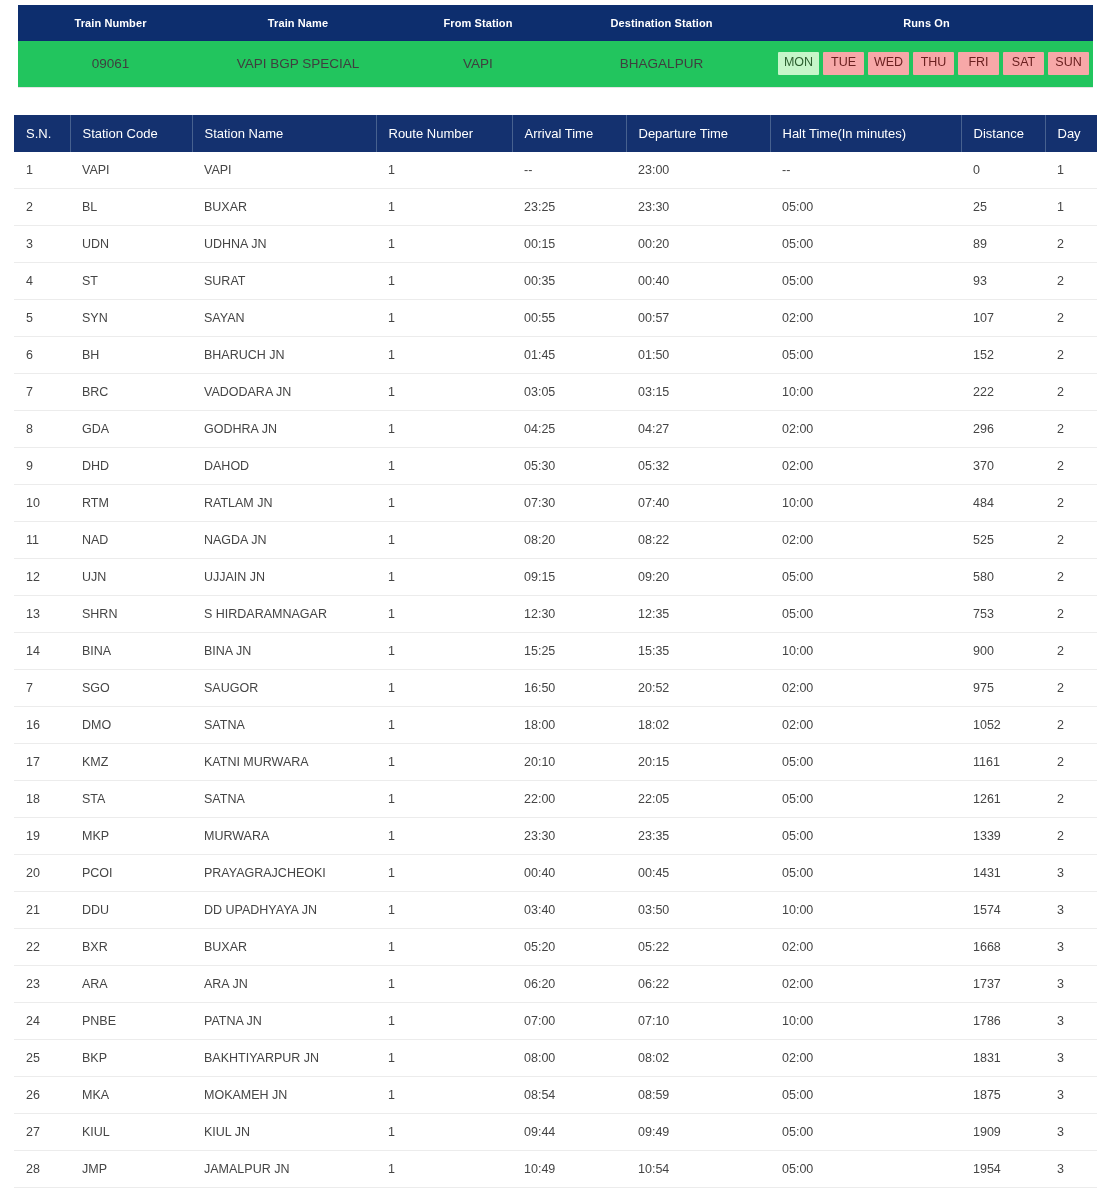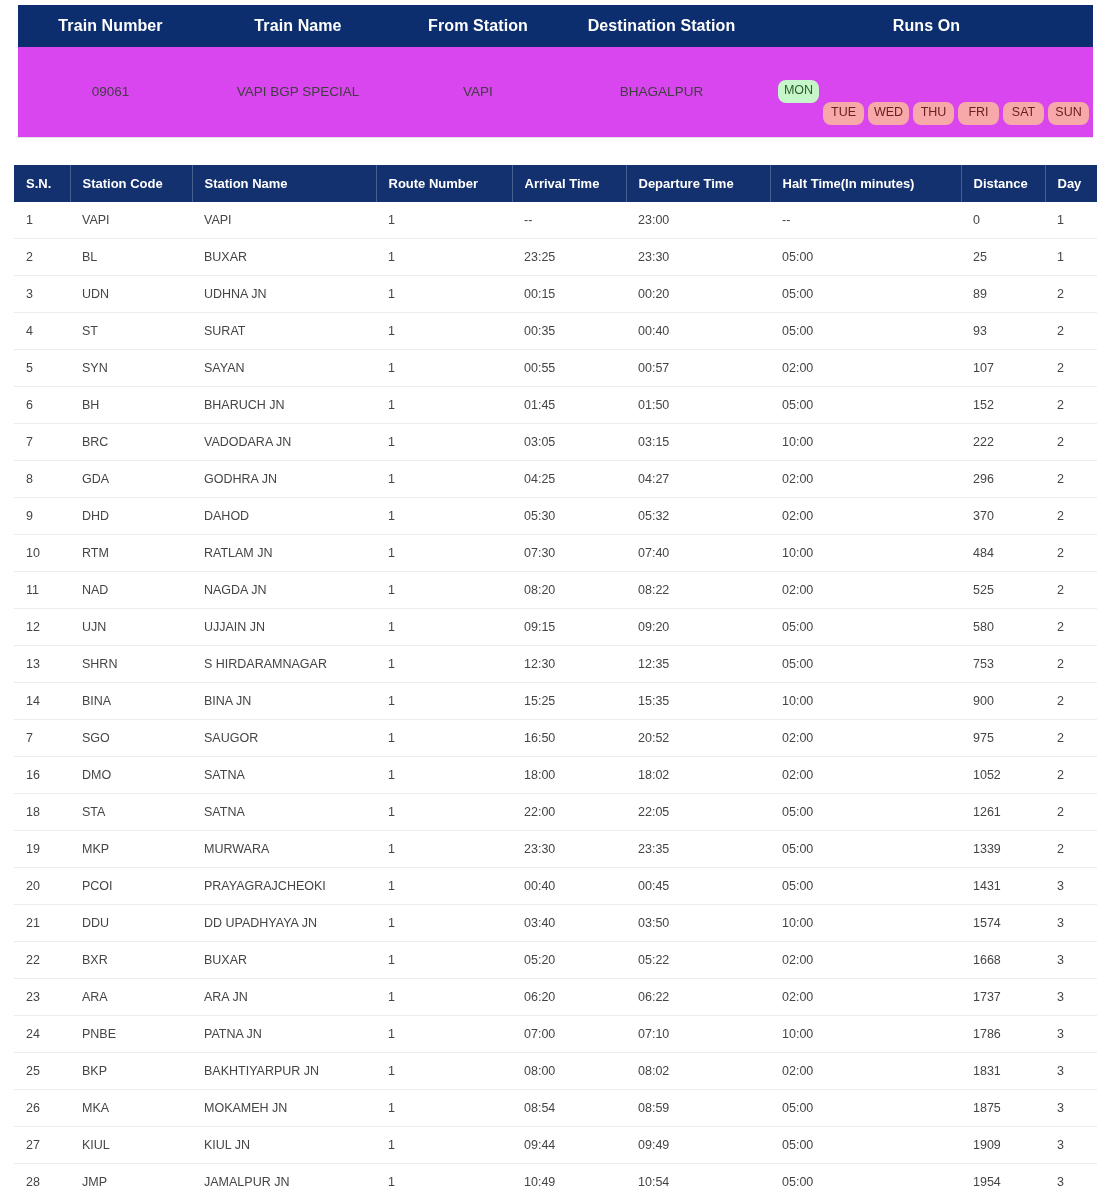--- a/index.html
+++ b/index.html
@@ -21,28 +21,28 @@
     margin: 5px 20px 0 18px;
   }
   table.summary {
     width: 1075px;
     border-collapse: collapse;
     table-layout: fixed;
   }
   table.summary thead th {
     background: #0d2e6e;
     color: #ffffff;
-    font-size: 16px;
+    font-size: 11px;
     font-weight: bold;
     text-align: center;
     padding: 12px 4px;
     letter-spacing: .1px;
   }
   table.summary tbody td {
-    background: #d946ef;
+    background: #22c55e;
     color: #3f3f3f;
     font-size: 13.5px;
     text-align: center;
     padding: 11px 4px 12px;
     border-bottom: 1px solid #e4e4e4;
     vertical-align: middle;
   }
   .col-tnum   { width: 185px; }
   .col-tname  { width: 190px; }
   .col-from   { width: 170px; }
@@ -56,39 +56,39 @@
     gap: 4px;
     padding-left: 14px;
   }
   .day-badge {
     display: inline-block;
     width: 42px;
     padding: 4px 0 5px;
     font-size: 12.5px;
     text-align: center;
     line-height: 1.1;
-    border-radius: 8px;
+    border-radius: 1px;
   }
   .day-on  { background: #c6f6c9; color: #2c5f2f; }
-  .day-off { background: #f7a8a8; color: #6b2020; margin-top: 44px; }
+  .day-off { background: #f7a8a8; color: #6b2020; }
 
   
   .route-wrap {
     margin: 27px 16px 0 14px;
   }
   table.route {
     width: 1083px;
     border-collapse: collapse;
     table-layout: fixed;
   }
   table.route thead th {
     background: #14316f;
     color: #ffffff;
     font-size: 13px;
-    font-weight: bold;
+    font-weight: normal;
     text-align: left;
     padding: 11px 0 11px 12px;
     border-right: 1px solid #47618f;
     white-space: nowrap;
   }
   table.route thead th:last-child { border-right: none; }
 
   table.route tbody td {
     font-size: 12.5px;
     color: #454545;
@@ -350,20 +350,31 @@
           <td>DMO</td>
           <td>SATNA</td>
           <td>1</td>
           <td>18:00</td>
           <td>18:02</td>
           <td>02:00</td>
           <td>1052</td>
           <td>2</td>
         </tr>
         <tr>
+          <td>17</td>
+          <td>KMZ</td>
+          <td>KATNI MURWARA</td>
+          <td>1</td>
+          <td>20:10</td>
+          <td>20:15</td>
+          <td>05:00</td>
+          <td>1161</td>
+          <td>2</td>
+        </tr>
+        <tr>
           <td>18</td>
           <td>STA</td>
           <td>SATNA</td>
           <td>1</td>
           <td>22:00</td>
           <td>22:05</td>
           <td>05:00</td>
           <td>1261</td>
           <td>2</td>
         </tr>

